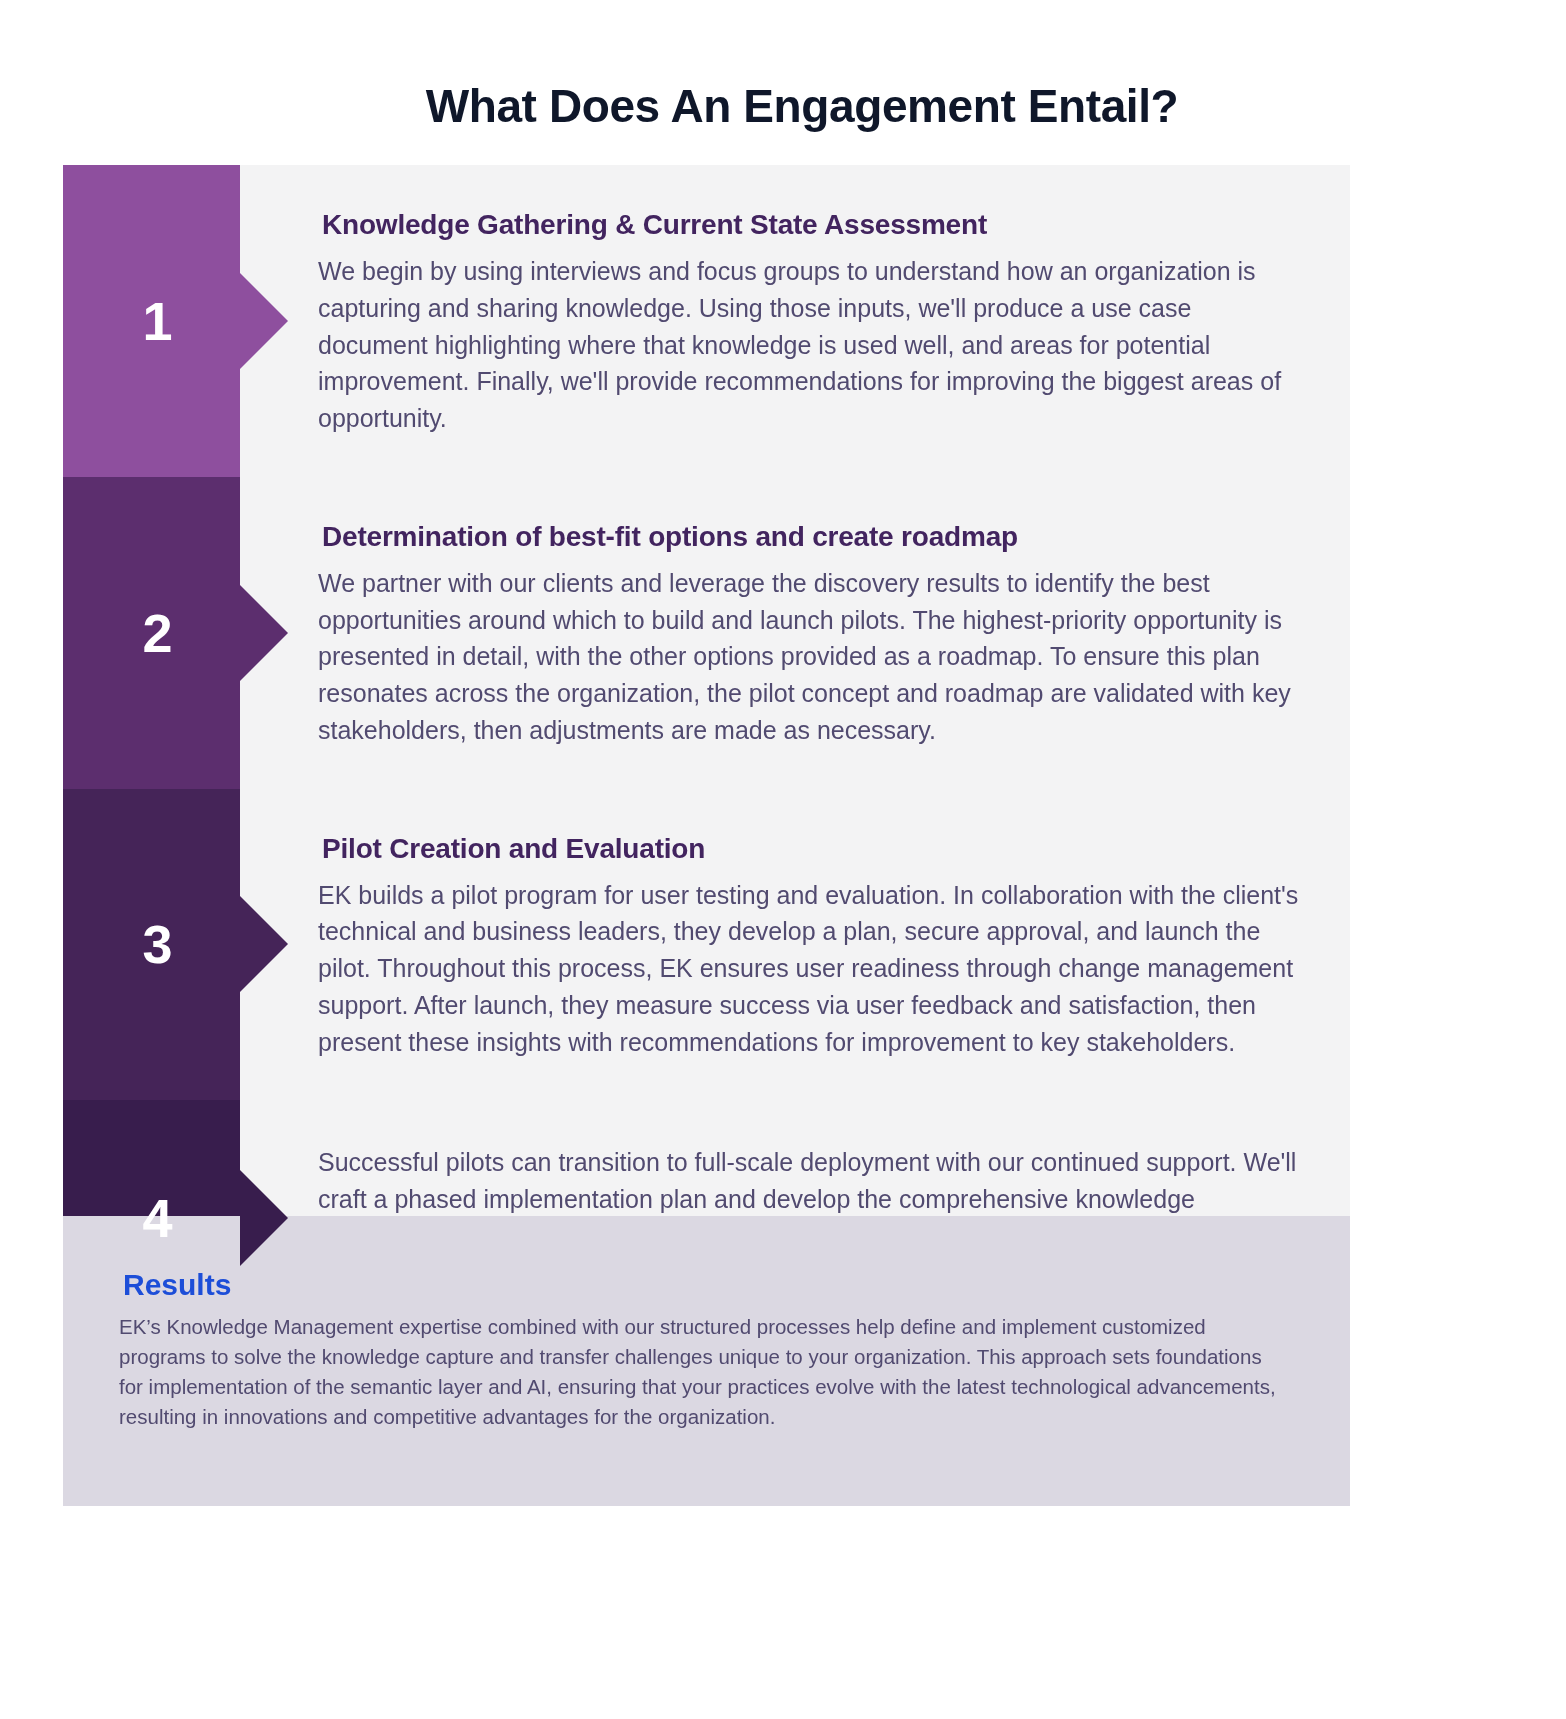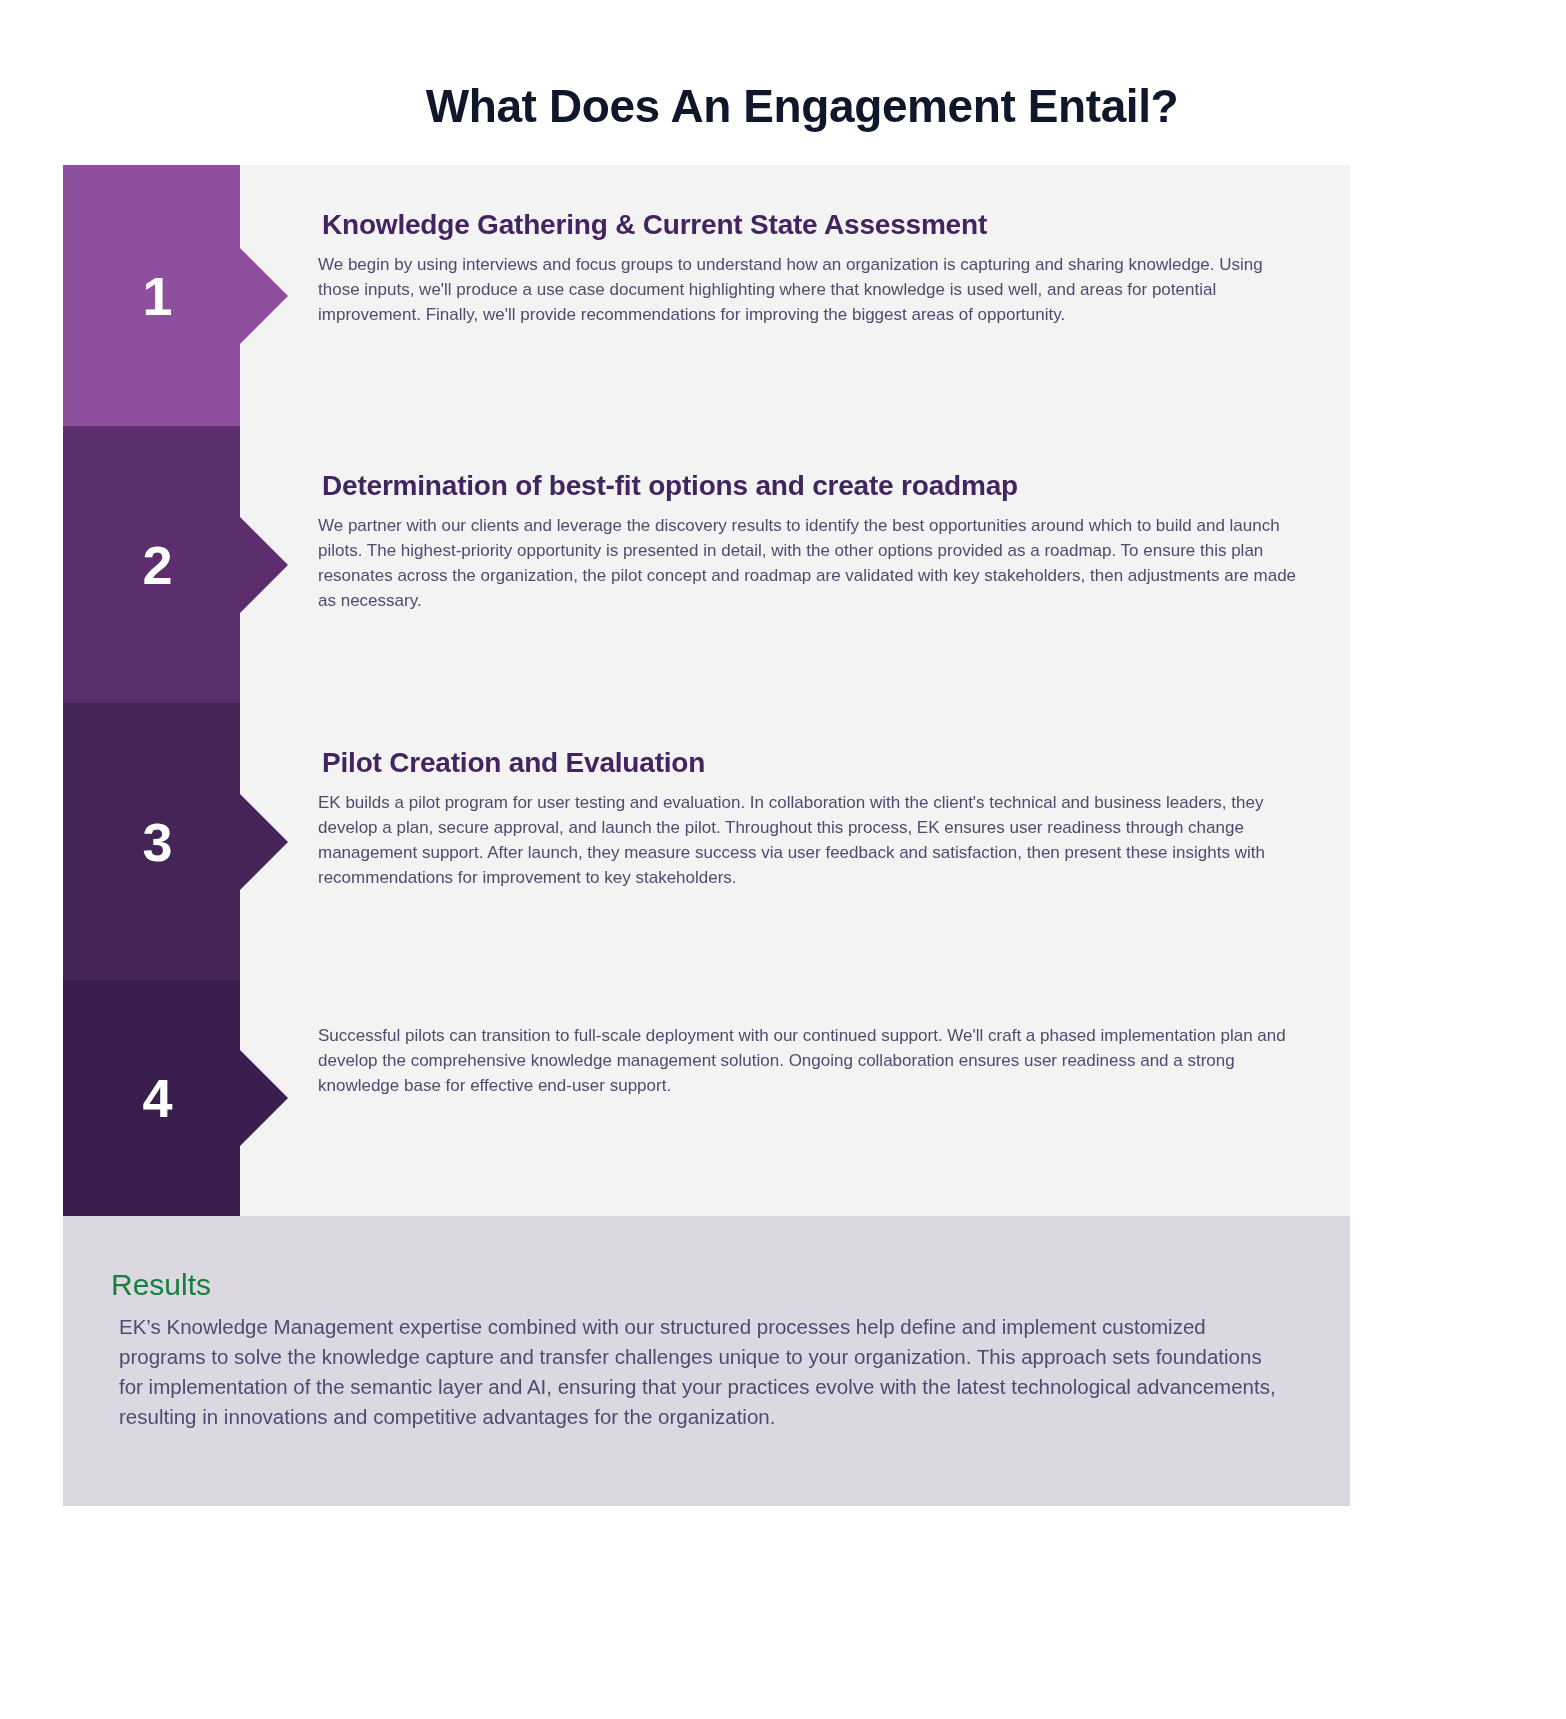--- a/index.html
+++ b/index.html
@@ -89,42 +89,42 @@
     box-sizing: border-box;
   }
   .step-heading {
     font-size: 28px;
     font-weight: 700;
     color: #42245f;
     margin: 0 0 12px 4px;
     letter-spacing: -0.2px;
   }
   .step-body {
-    font-size: 17px;
+    font-size: 25px;
     line-height: 1.47;
     color: #514a70;
     margin: 0;
   }
 
   
   .results-panel {
     position: absolute;
     left: 63px;
     top: 1216px;
     width: 1287px;
     height: 290px;
     background: #dbd8e2;
     box-sizing: border-box;
     padding: 52px 52px 0 48px;
   }
   .results-heading {
     font-size: 30px;
-    font-weight: 400;
-    color: #15803d;
-    margin: 0 0 10px 0;
+    font-weight: 700;
+    color: #1d4ed8;
+    margin: 0 0 10px 12px;
   }
   .results-body {
     font-size: 20.5px;
     line-height: 1.47;
     color: #514a70;
     margin: 8px;
   }
 </style>
 </head>
 <body>

